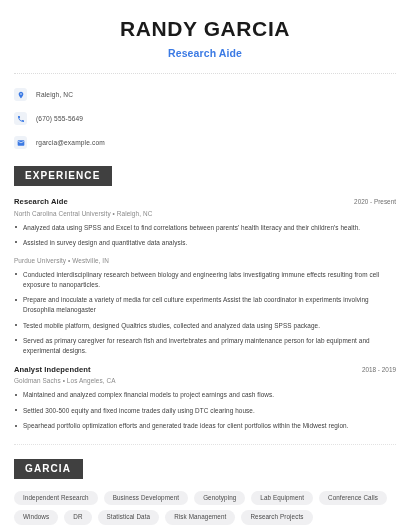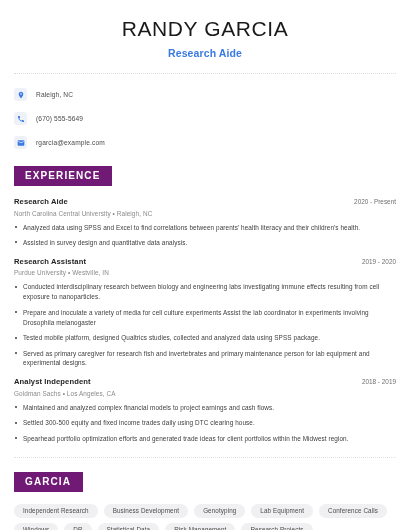--- a/index.html
+++ b/index.html
@@ -22,21 +22,21 @@
     position: relative;
   }
 
   
   .header {
     text-align: center;
     padding-top: 17px;
   }
   .full-name {
     font-size: 21px;
-    font-weight: normal;
+    font-weight: bold;
     letter-spacing: 0.6px;
     color: #1a1a1a;
     line-height: 1.1;
     margin: 0;
   }
   .job-title {
     font-size: 10.5px;
     font-weight: bold;
     color: #3b7ae4;
     margin-top: 7px;
@@ -77,21 +77,21 @@
     color: #4a4a4a;
     letter-spacing: 0.15px;
   }
 
   
   .section {
     margin-top: 13px;
   }
   .section-badge {
     display: inline-block;
-    background: #701a75;
+    background: #404040;
     color: #ffffff;
     font-size: 10px;
     font-weight: bold;
     letter-spacing: 1.1px;
     padding: 5px 12px 5px 11px;
     line-height: 1;
   }
 
   
   .entries { margin-top: 11px; }
@@ -220,24 +220,20 @@
           <span class="entry-dates">2020 - Present</span>
         </div>
         <div class="entry-org">North Carolina Central University  •  Raleigh, NC</div>
         <ul class="bullets">
           <li>Analyzed data using SPSS and Excel to find correlations between parents' health literacy and their children's health.</li>
           <li>Assisted in survey design and quantitative data analysis.</li>
         </ul>
       </div>
 
       <div class="entry">
-        <div class="entry-head">
-          <span class="entry-role">Research Assistant</span>
-          <span class="entry-dates">2019 - 2020</span>
-        </div>
         <div class="entry-org">Purdue University  •  Westville, IN</div>
         <ul class="bullets">
           <li>Conducted interdisciplinary research between biology and engineering labs investigating immune effects resulting from cell exposure to nanoparticles.</li>
           <li>Prepare and inoculate a variety of media for cell culture experiments Assist the lab coordinator in experiments involving Drosophila melanogaster</li>
           <li>Tested mobile platform, designed Qualtrics studies, collected and analyzed data using SPSS package.</li>
           <li>Served as primary caregiver for research fish and invertebrates and primary maintenance person for lab equipment and experimental designs.</li>
         </ul>
       </div>
 
       <div class="entry">

